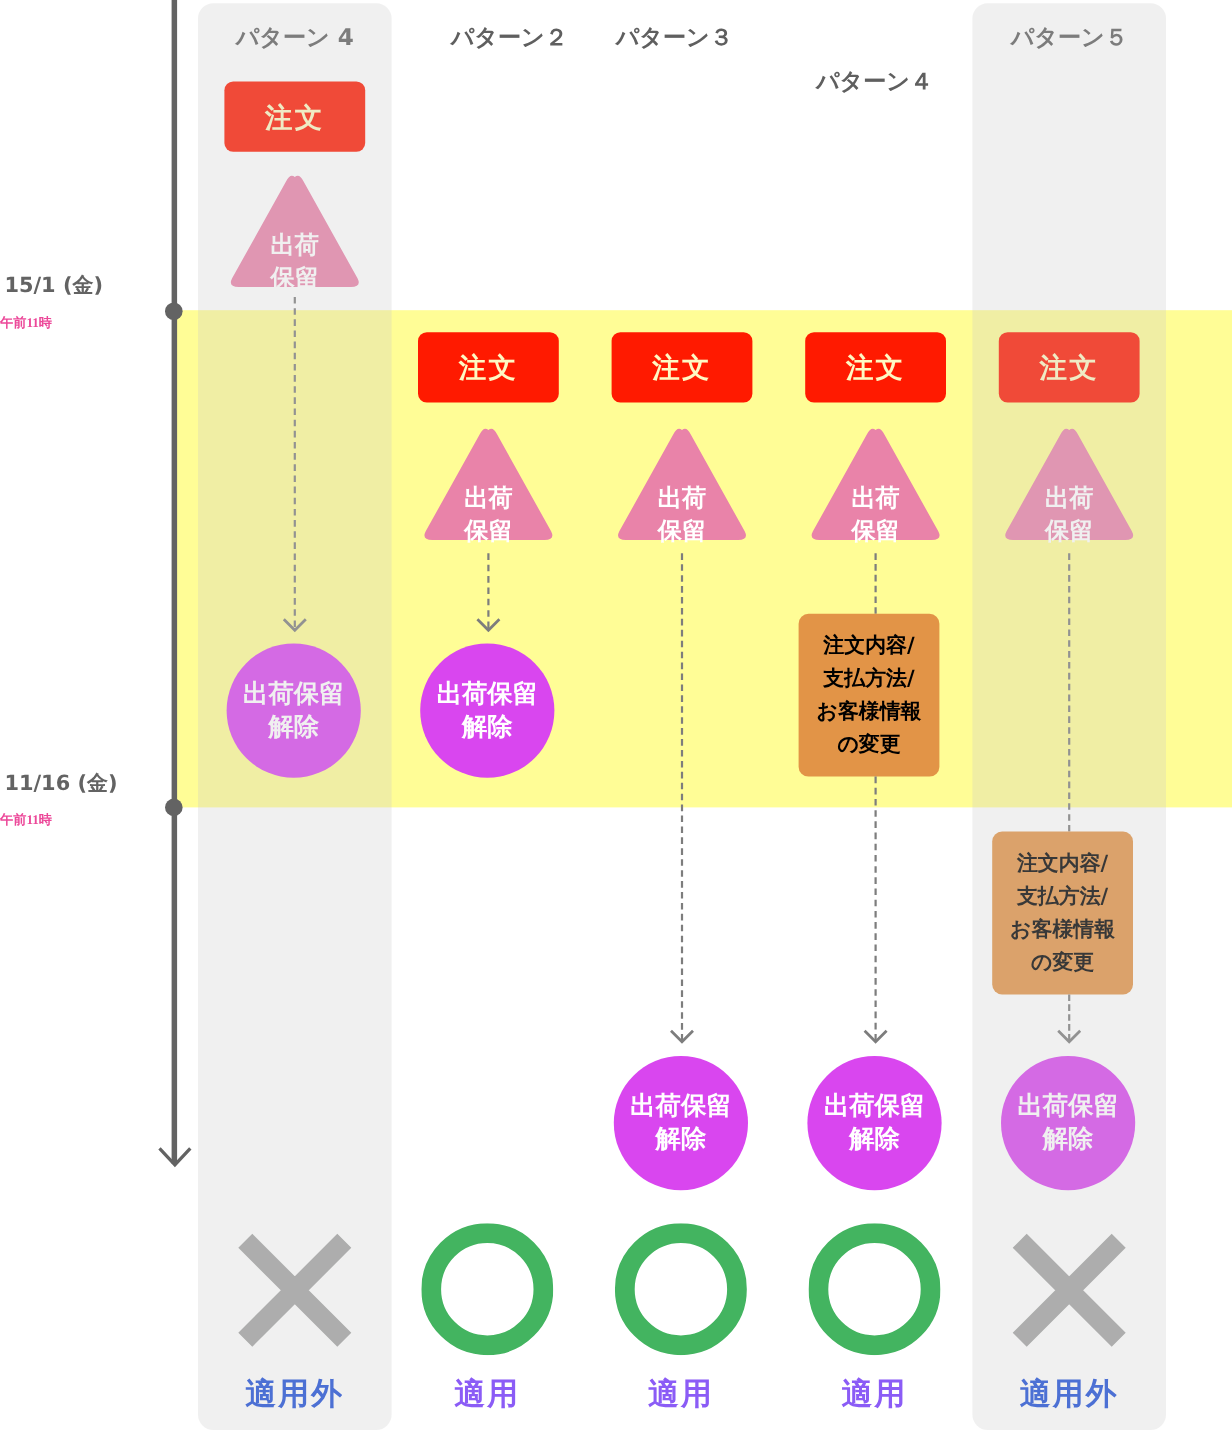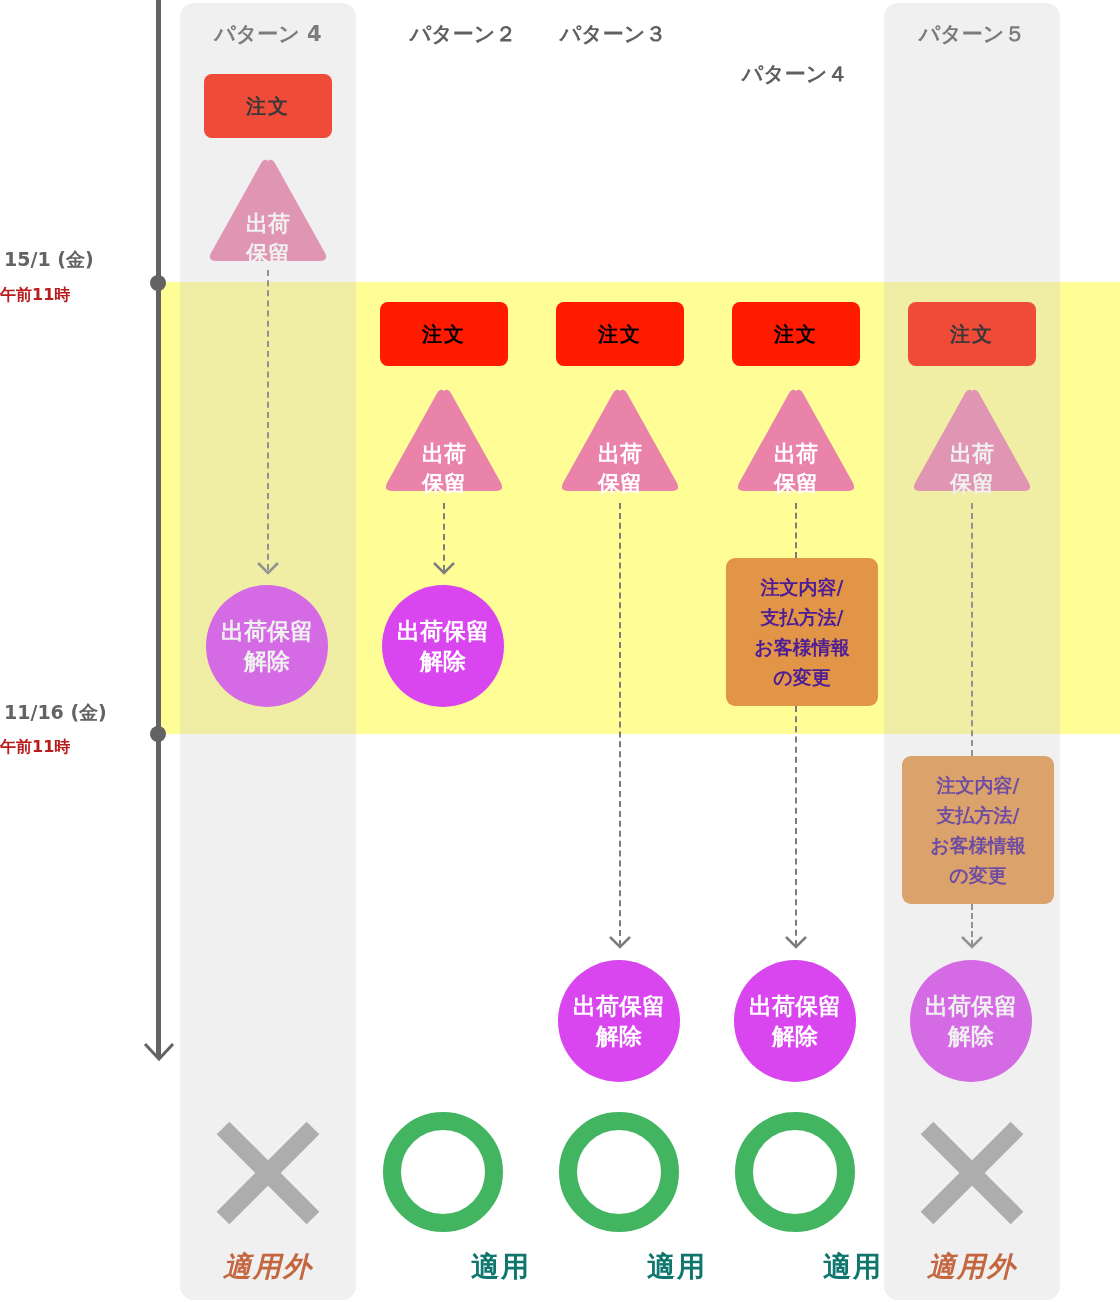--- a/index.html
+++ b/index.html
@@ -5,38 +5,38 @@
   html, body { margin:0; padding:0; background:#ffffff; }
   body { width:1120px; height:1302px; position:relative; overflow:hidden;
          font-family:"DejaVu Sans", "Liberation Sans", sans-serif; font-weight:bold; }
   .abs { position:absolute; }
   .band { left:160px; top:282px; width:960px; height:452px; background:#fffd96; }
   .overlay { top:3px; width:176px; height:1297px; border-radius:14px;
              background:rgba(200,200,200,0.28); z-index:5; pointer-events:none; }
   .timeline { left:156px; top:0; width:5px; height:1058px; background:#636363; }
   .dot { width:16px; height:16px; border-radius:50%; background:#636363; left:150px; }
   .date { left:4px; color:#636363; font-size:19px; line-height:1; white-space:nowrap; }
-  .time { left:0px; color:#b91c1c; font-size:16px; line-height:1; white-space:nowrap; }
+  .time { left:0px; color:#ec4899; font-size:12px; line-height:1; white-space:nowrap;font-family:Liberation Serif, serif; }
   .col-head { width:176px; text-align:center; top:20px; font-size:21px; color:#5f5f5f; }
-  .order { width:128px; height:64px; border-radius:8px; background:#ff1a00; color:#000000;
-           font-size:20px; display:flex; align-items:center; justify-content:center; letter-spacing:2px; }
+  .order { width:128px; height:64px; border-radius:8px; background:#ff1a00; color:#fef9c3;
+           font-size:25px; display:flex; align-items:center; justify-content:center; letter-spacing:2px; }
   .tri { width:120px; height:106px; }
   .tri svg { position:absolute; left:0; top:0; }
   .tri-text { position:absolute; left:0; width:120px; top:40px; text-align:center; color:#fff;
               font-size:22px; line-height:30px;margin-top:12px; }
   .release { width:122px; height:122px; border-radius:50%; background:#d946ef; color:#fff;
              font-size:23px; line-height:30px; display:flex; align-items:center; justify-content:center; text-align:center; }
-  .change { width:152px; height:148px; border-radius:9px; background:#e29447; color:#4c1d95;
+  .change { width:128px; height:148px; border-radius:9px; background:#e29447; color:#000000;
             font-size:19px; line-height:30px; display:flex; align-items:center; justify-content:center; text-align:center; }
   .dash { width:0; border-left:2px dashed #7d7d7d; }
   .arrowhead { width:24px; height:14px; }
   .verdict-ok { width:120px; height:120px; }
   .verdict-label { width:176px; text-align:center; top:1248px; font-size:28px; letter-spacing:2px; }
-  .lbl-ok { color:#0f766e;text-align:right; }
-  .lbl-ng { color:#c2410c;font-style:italic; }
+  .lbl-ok { color:#8b5cf6; }
+  .lbl-ng { color:#1d4ed8; }
 </style>
 </head>
 <body>
 
 <div class="abs band"></div>
 
 <div class="abs timeline"></div>
 <svg class="abs" style="left:142px;top:1040px;" width="34" height="24">
   <polyline points="3,4 17,19 31,4" fill="none" stroke="#636363" stroke-width="3"></polyline>
 </svg>

